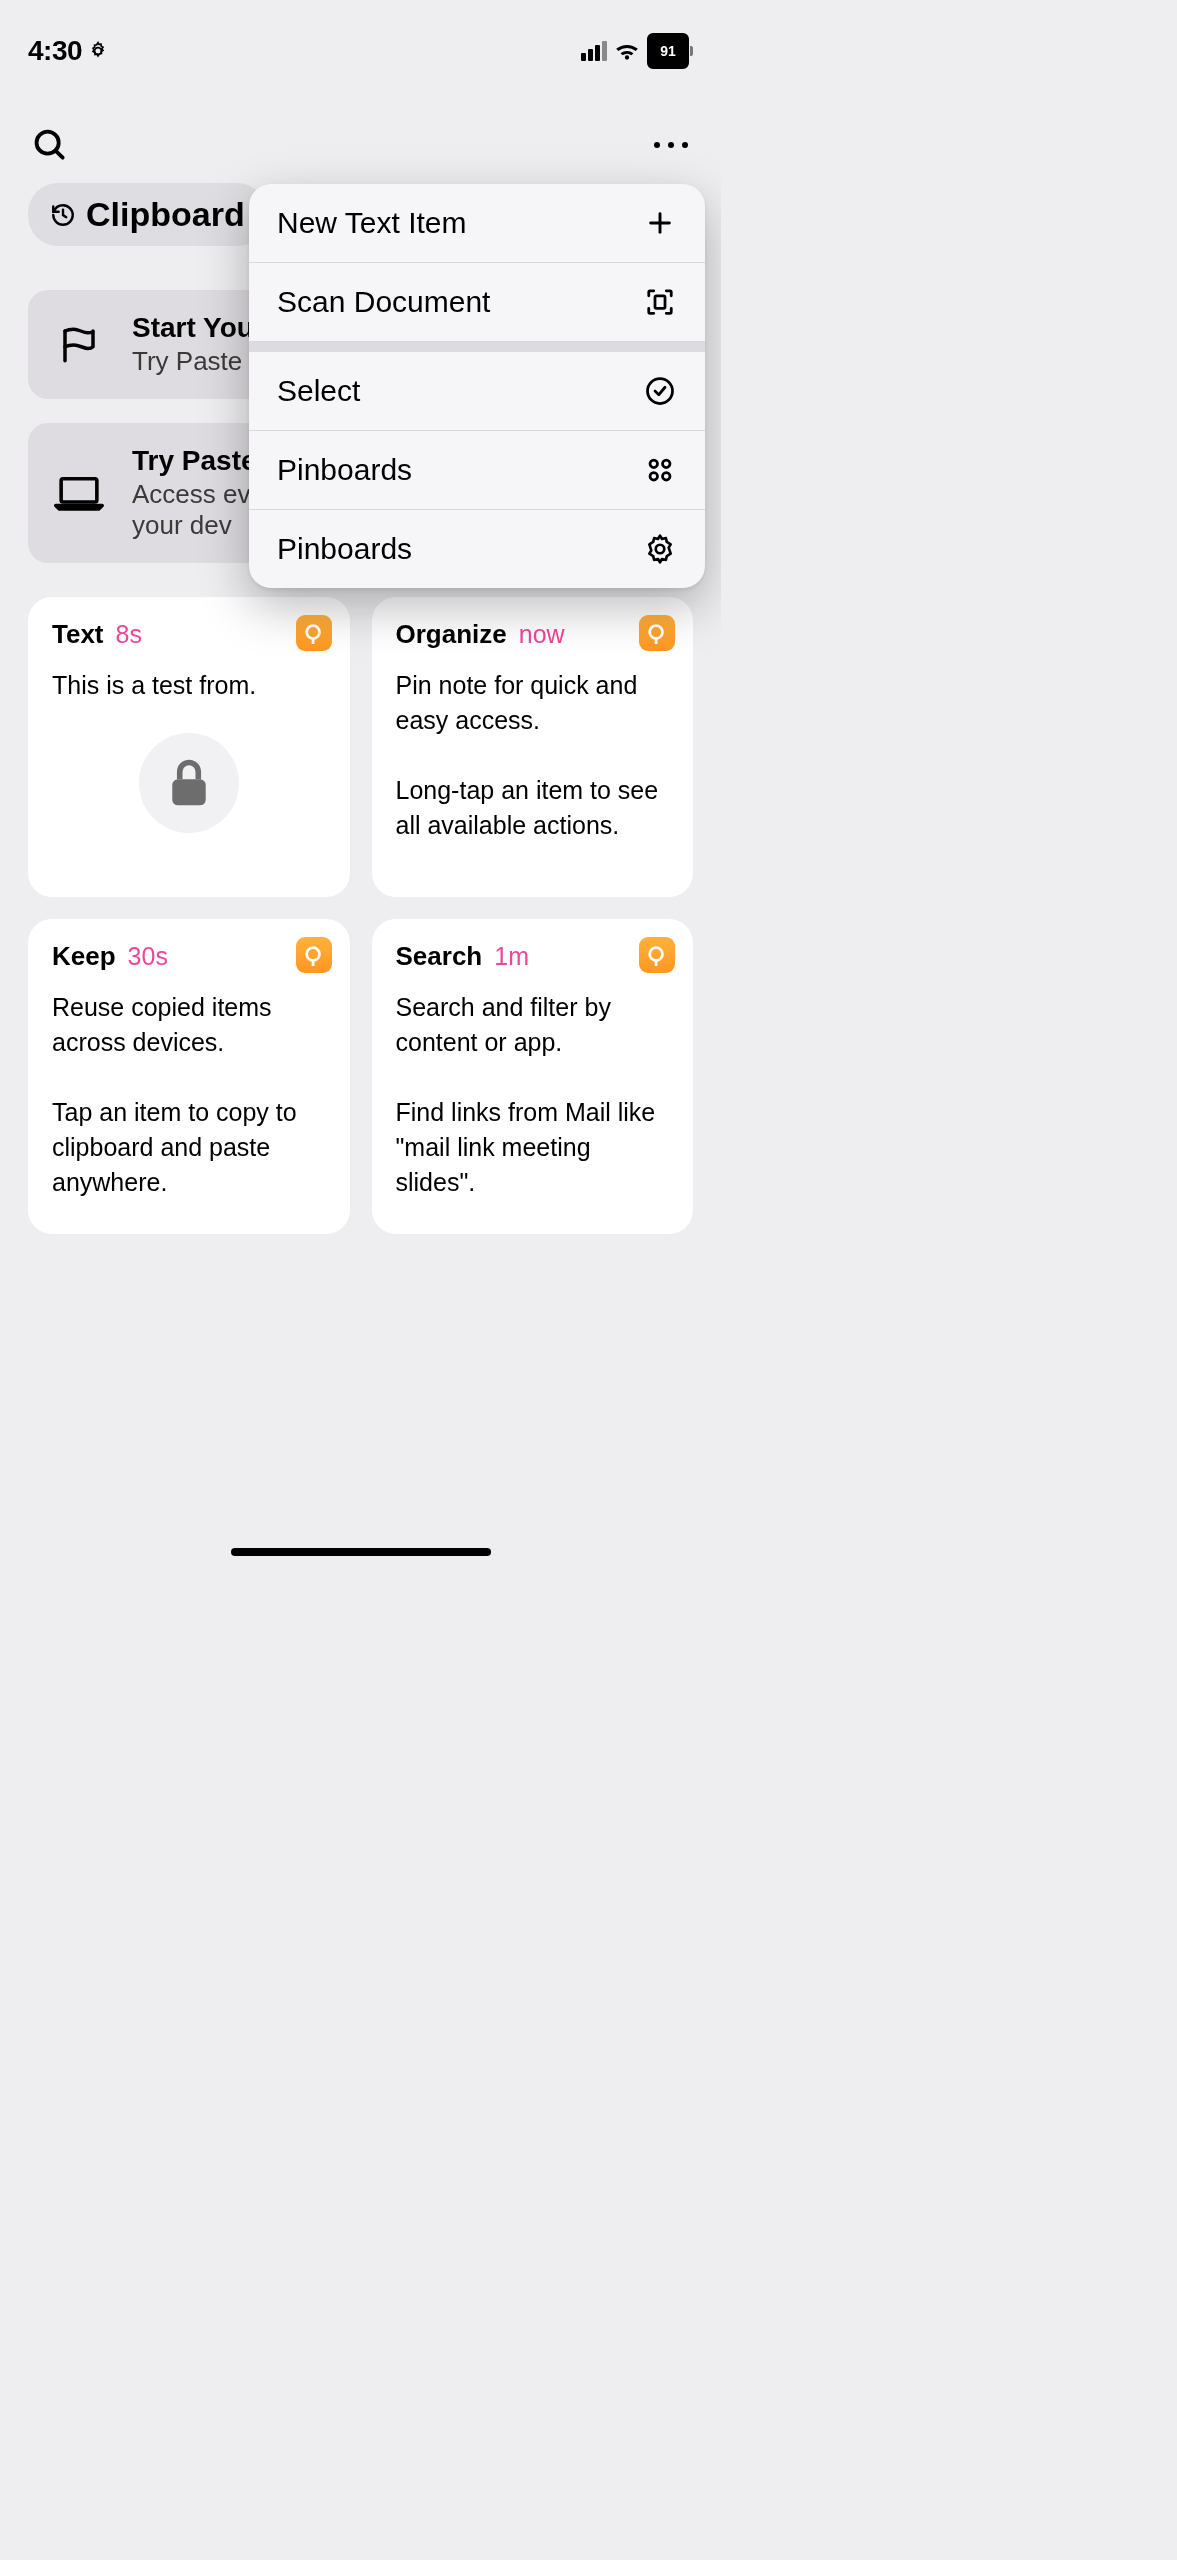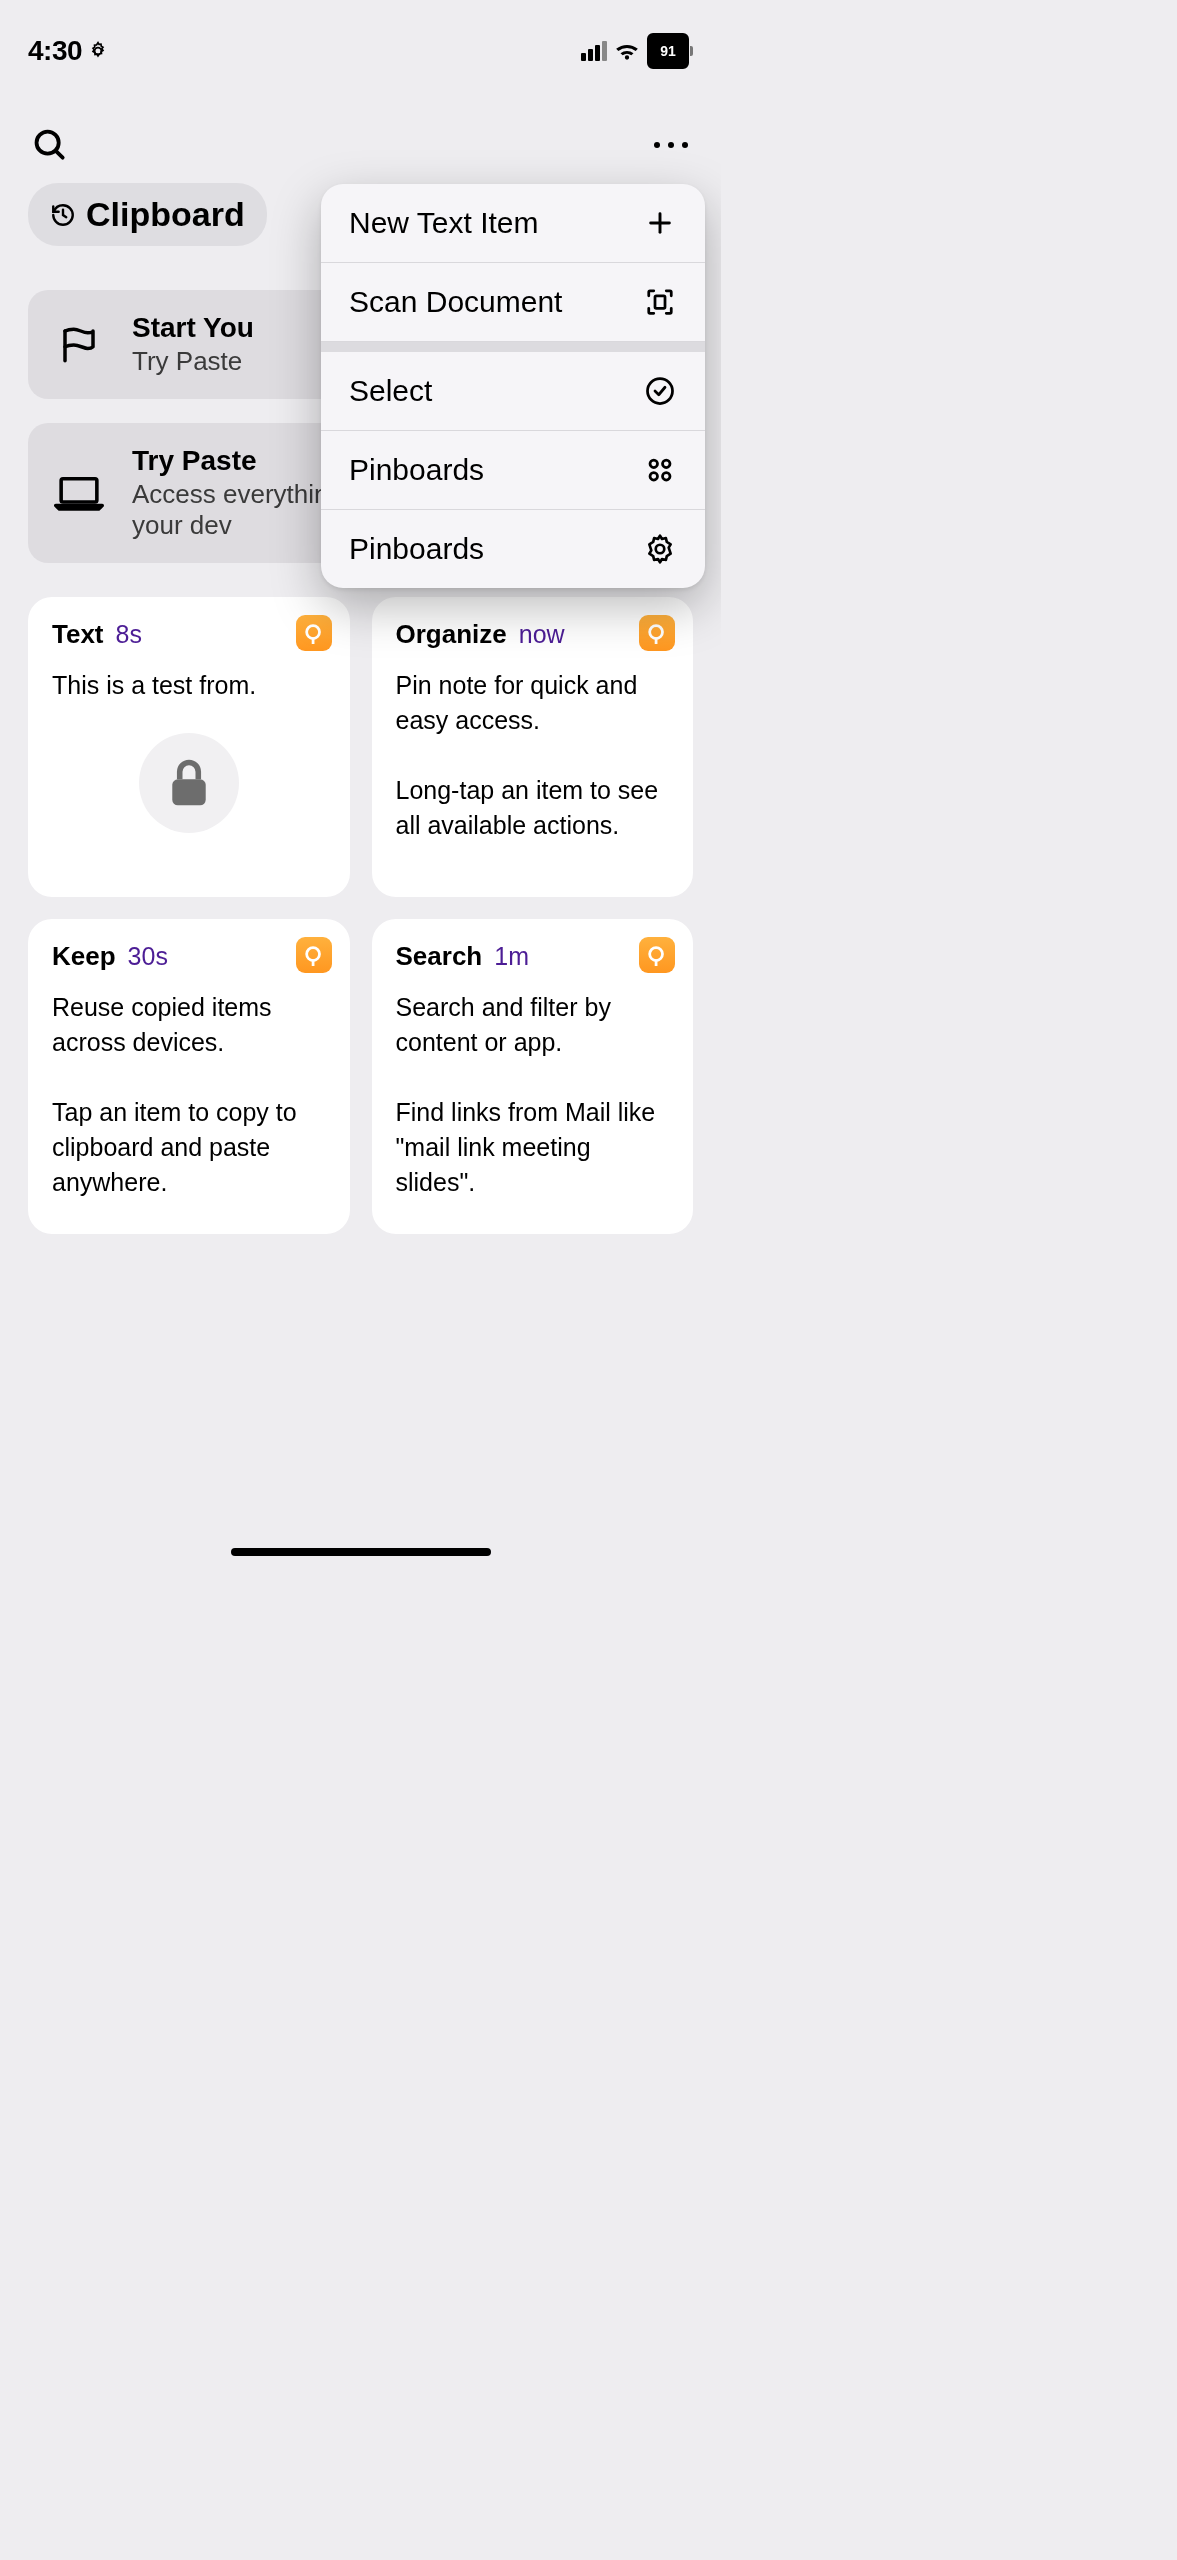--- a/index.html
+++ b/index.html
@@ -49,28 +49,28 @@
     .banner-icon { width:50px; height:50px; display:flex;align-items:center;justify-content:center;flex-shrink:0}
     .banner-texts{overflow:hidden}
     .banner-title{font-size:28px;font-weight:700;white-space:nowrap}
     .banner-sub{font-size:26px;color:#3a3a3a;white-space:nowrap;margin-top:2px}
 
     
     .grid { display:grid; grid-template-columns: 1fr 1fr; gap: 22px; padding: 0 28px; margin-top: 34px;}
     .card { background:#fff; border-radius: 24px; padding: 22px 24px 34px; position:relative; min-height: 300px; display:flex;flex-direction:column}
     .card-head{display:flex;align-items:baseline;gap:12px}
     .card-title{font-size:26px;font-weight:700}
-    .card-time{font-size:25px;color:#4c1d95}
+    .card-time{font-size:25px;color:#ec4899}
     .app-badge{position:absolute;top:18px;right:18px;width:36px;height:36px;border-radius:9px;background:linear-gradient(180deg,#ffb13d,#ff9720);display:flex;align-items:center;justify-content:center}
     .card-body{font-size:25px;line-height:1.4;margin-top:18px;white-space:pre-wrap}
     .lock-wrap{display:flex;justify-content:center;margin-top:30px}
     .lock-circle{width:100px;height:100px;border-radius:50%;background:#f1f0f2;display:flex;align-items:center;justify-content:center}
 
     
-    .menu{ position:absolute; top:184px; right:16px; width:384px; background:#f6f5f8; border-radius:22px; box-shadow: 0 18px 50px rgba(0,0,0,.28), 0 2px 4px rgba(0,0,0,.08); overflow:hidden;}
+    .menu{ position:absolute; top:184px; right:16px; width:456px; background:#f6f5f8; border-radius:22px; box-shadow: 0 18px 50px rgba(0,0,0,.28), 0 2px 4px rgba(0,0,0,.08); overflow:hidden;}
     .menu-item{display:flex;justify-content:space-between;align-items:center;padding:22px 28px;font-size:30px;font-weight:500;border-bottom:1px solid #d9d8dc}
     .menu-divider{height:10px;background:#dcdbdf;border-bottom:none}
     .menu-item:last-child{border-bottom:none}
     .menu-icon{width:34px;height:34px;display:flex;align-items:center;justify-content:center}
 
     
 
     .home-indicator{position:absolute;bottom:12px;left:50%;transform:translateX(-50%);width:260px;height:8px;background:#000;border-radius:5px}
 
     svg{display:block}

